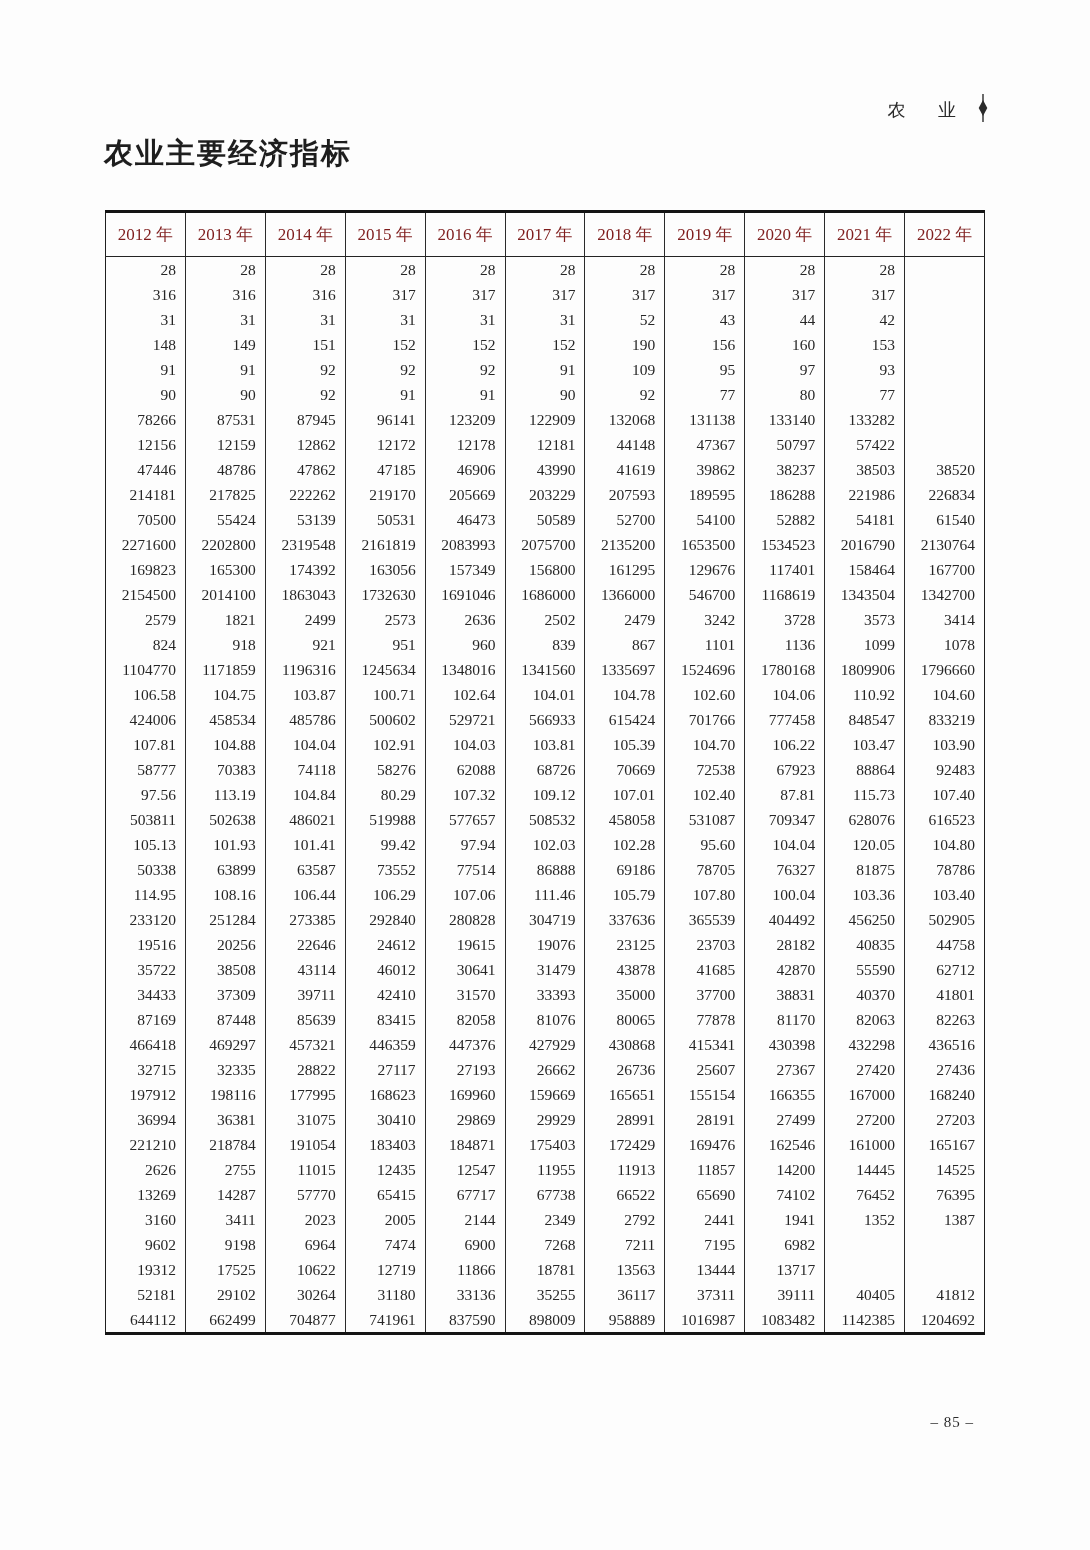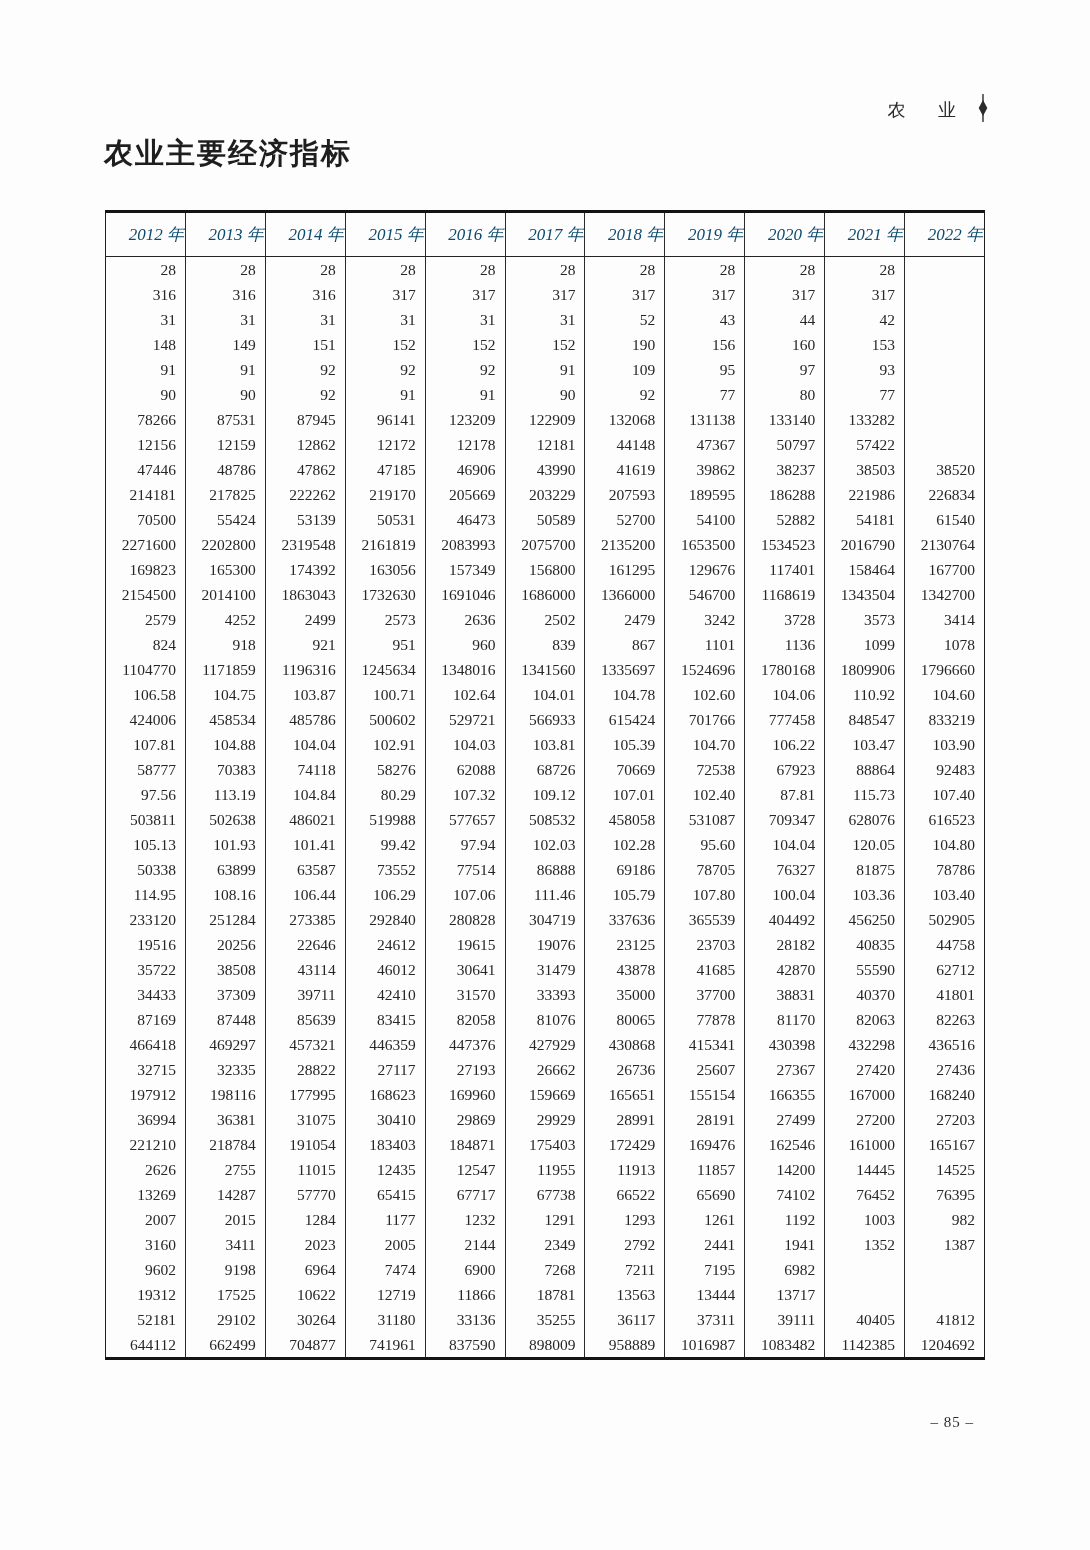--- a/index.html
+++ b/index.html
@@ -53,26 +53,25 @@
     table-layout: fixed;
     border-left: 1.5px solid #1f1f1f;
     border-right: 1.5px solid #1f1f1f;
     border-top: 3.5px solid #141414;
     border-bottom: 3.5px solid #141414;
   }
   table.indicator-table th {
     height: 41px;
     font-size: 17px;
     font-weight: normal;
-    text-align: right;
-    color: #0c4a6e;
+    text-align: center;
+    color: #7f1d1d;
     border-left: 1px solid #2a2a2a;
     border-bottom: 1.5px solid #242424;
     white-space: nowrap;
-    font-style: italic;
   }
   table.indicator-table td {
     height: 25px;
     font-size: 15.5px;
     line-height: 25px;
     text-align: right;
     padding: 0 9px 0 0;
     color: #262626;
     border-left: 1px solid #2a2a2a;
     white-space: nowrap;
@@ -303,21 +302,21 @@
           <td>1691046</td>
           <td>1686000</td>
           <td>1366000</td>
           <td>546700</td>
           <td>1168619</td>
           <td>1343504</td>
           <td>1342700</td>
         </tr>
         <tr>
           <td>2579</td>
-          <td>4252</td>
+          <td>1821</td>
           <td>2499</td>
           <td>2573</td>
           <td>2636</td>
           <td>2502</td>
           <td>2479</td>
           <td>3242</td>
           <td>3728</td>
           <td>3573</td>
           <td>3414</td>
         </tr>
@@ -614,33 +613,20 @@
           <td>65415</td>
           <td>67717</td>
           <td>67738</td>
           <td>66522</td>
           <td>65690</td>
           <td>74102</td>
           <td>76452</td>
           <td>76395</td>
         </tr>
         <tr>
-          <td>2007</td>
-          <td>2015</td>
-          <td>1284</td>
-          <td>1177</td>
-          <td>1232</td>
-          <td>1291</td>
-          <td>1293</td>
-          <td>1261</td>
-          <td>1192</td>
-          <td>1003</td>
-          <td>982</td>
-        </tr>
-        <tr>
           <td>3160</td>
           <td>3411</td>
           <td>2023</td>
           <td>2005</td>
           <td>2144</td>
           <td>2349</td>
           <td>2792</td>
           <td>2441</td>
           <td>1941</td>
           <td>1352</td>

